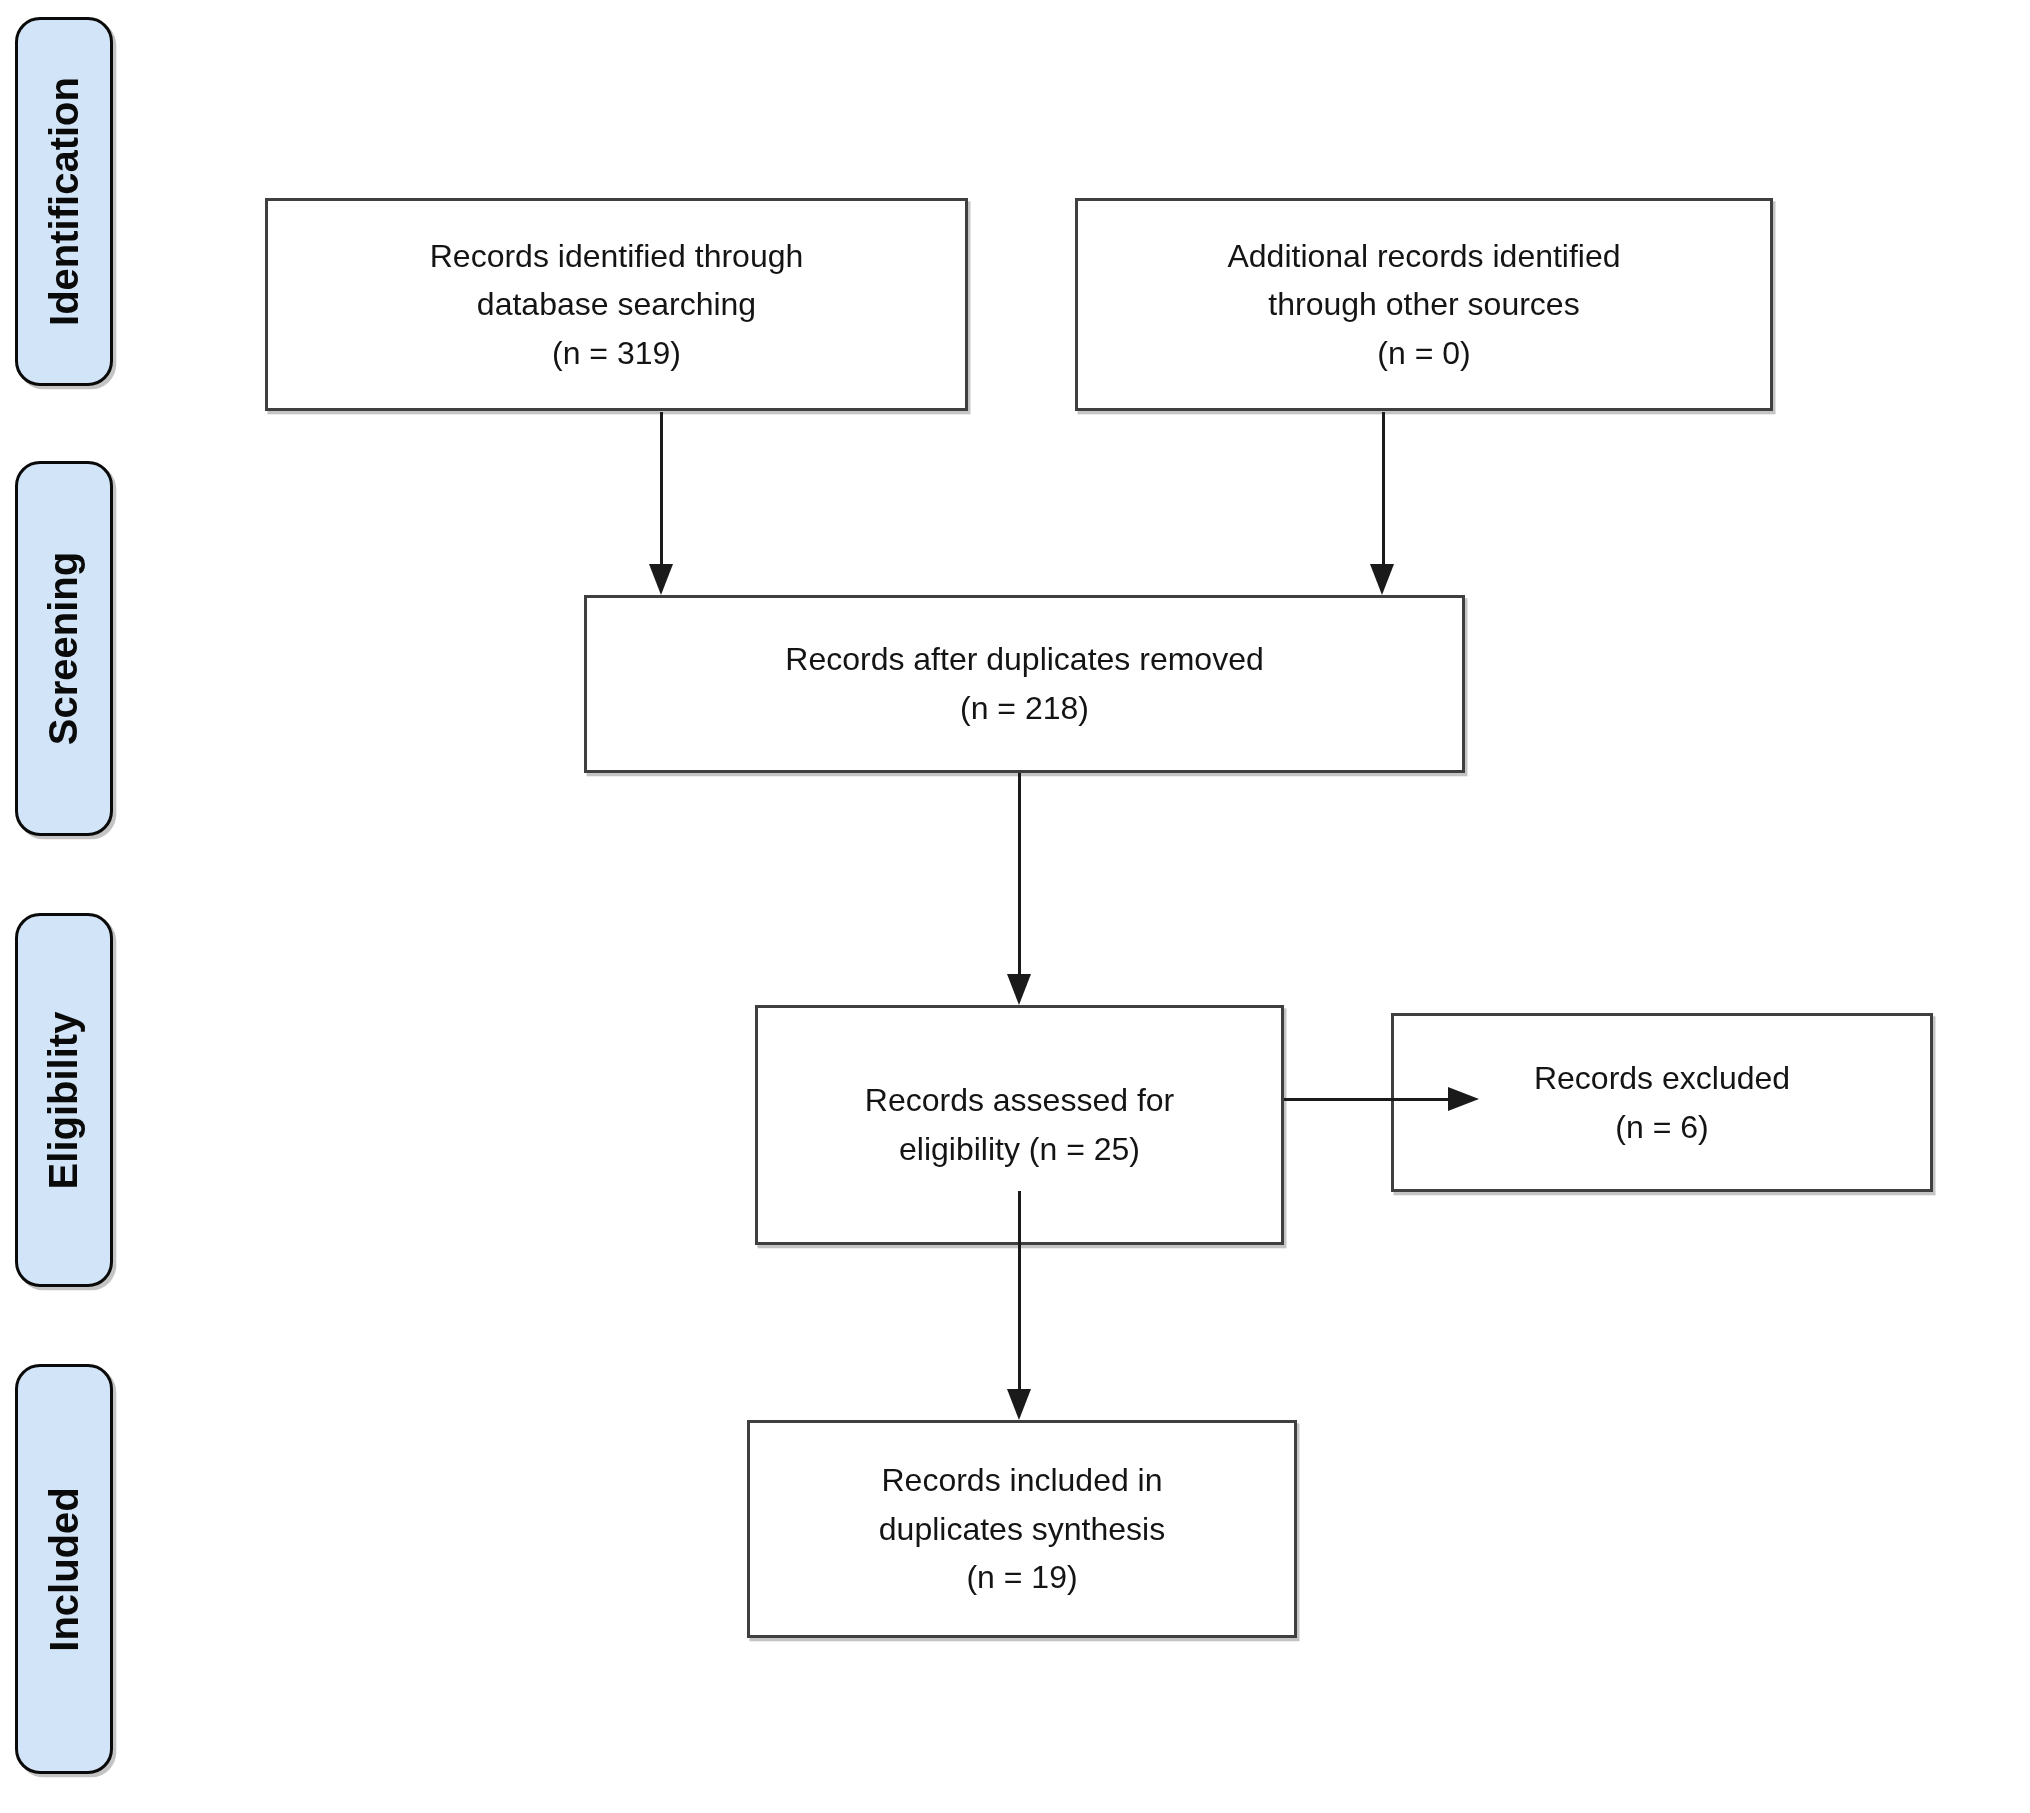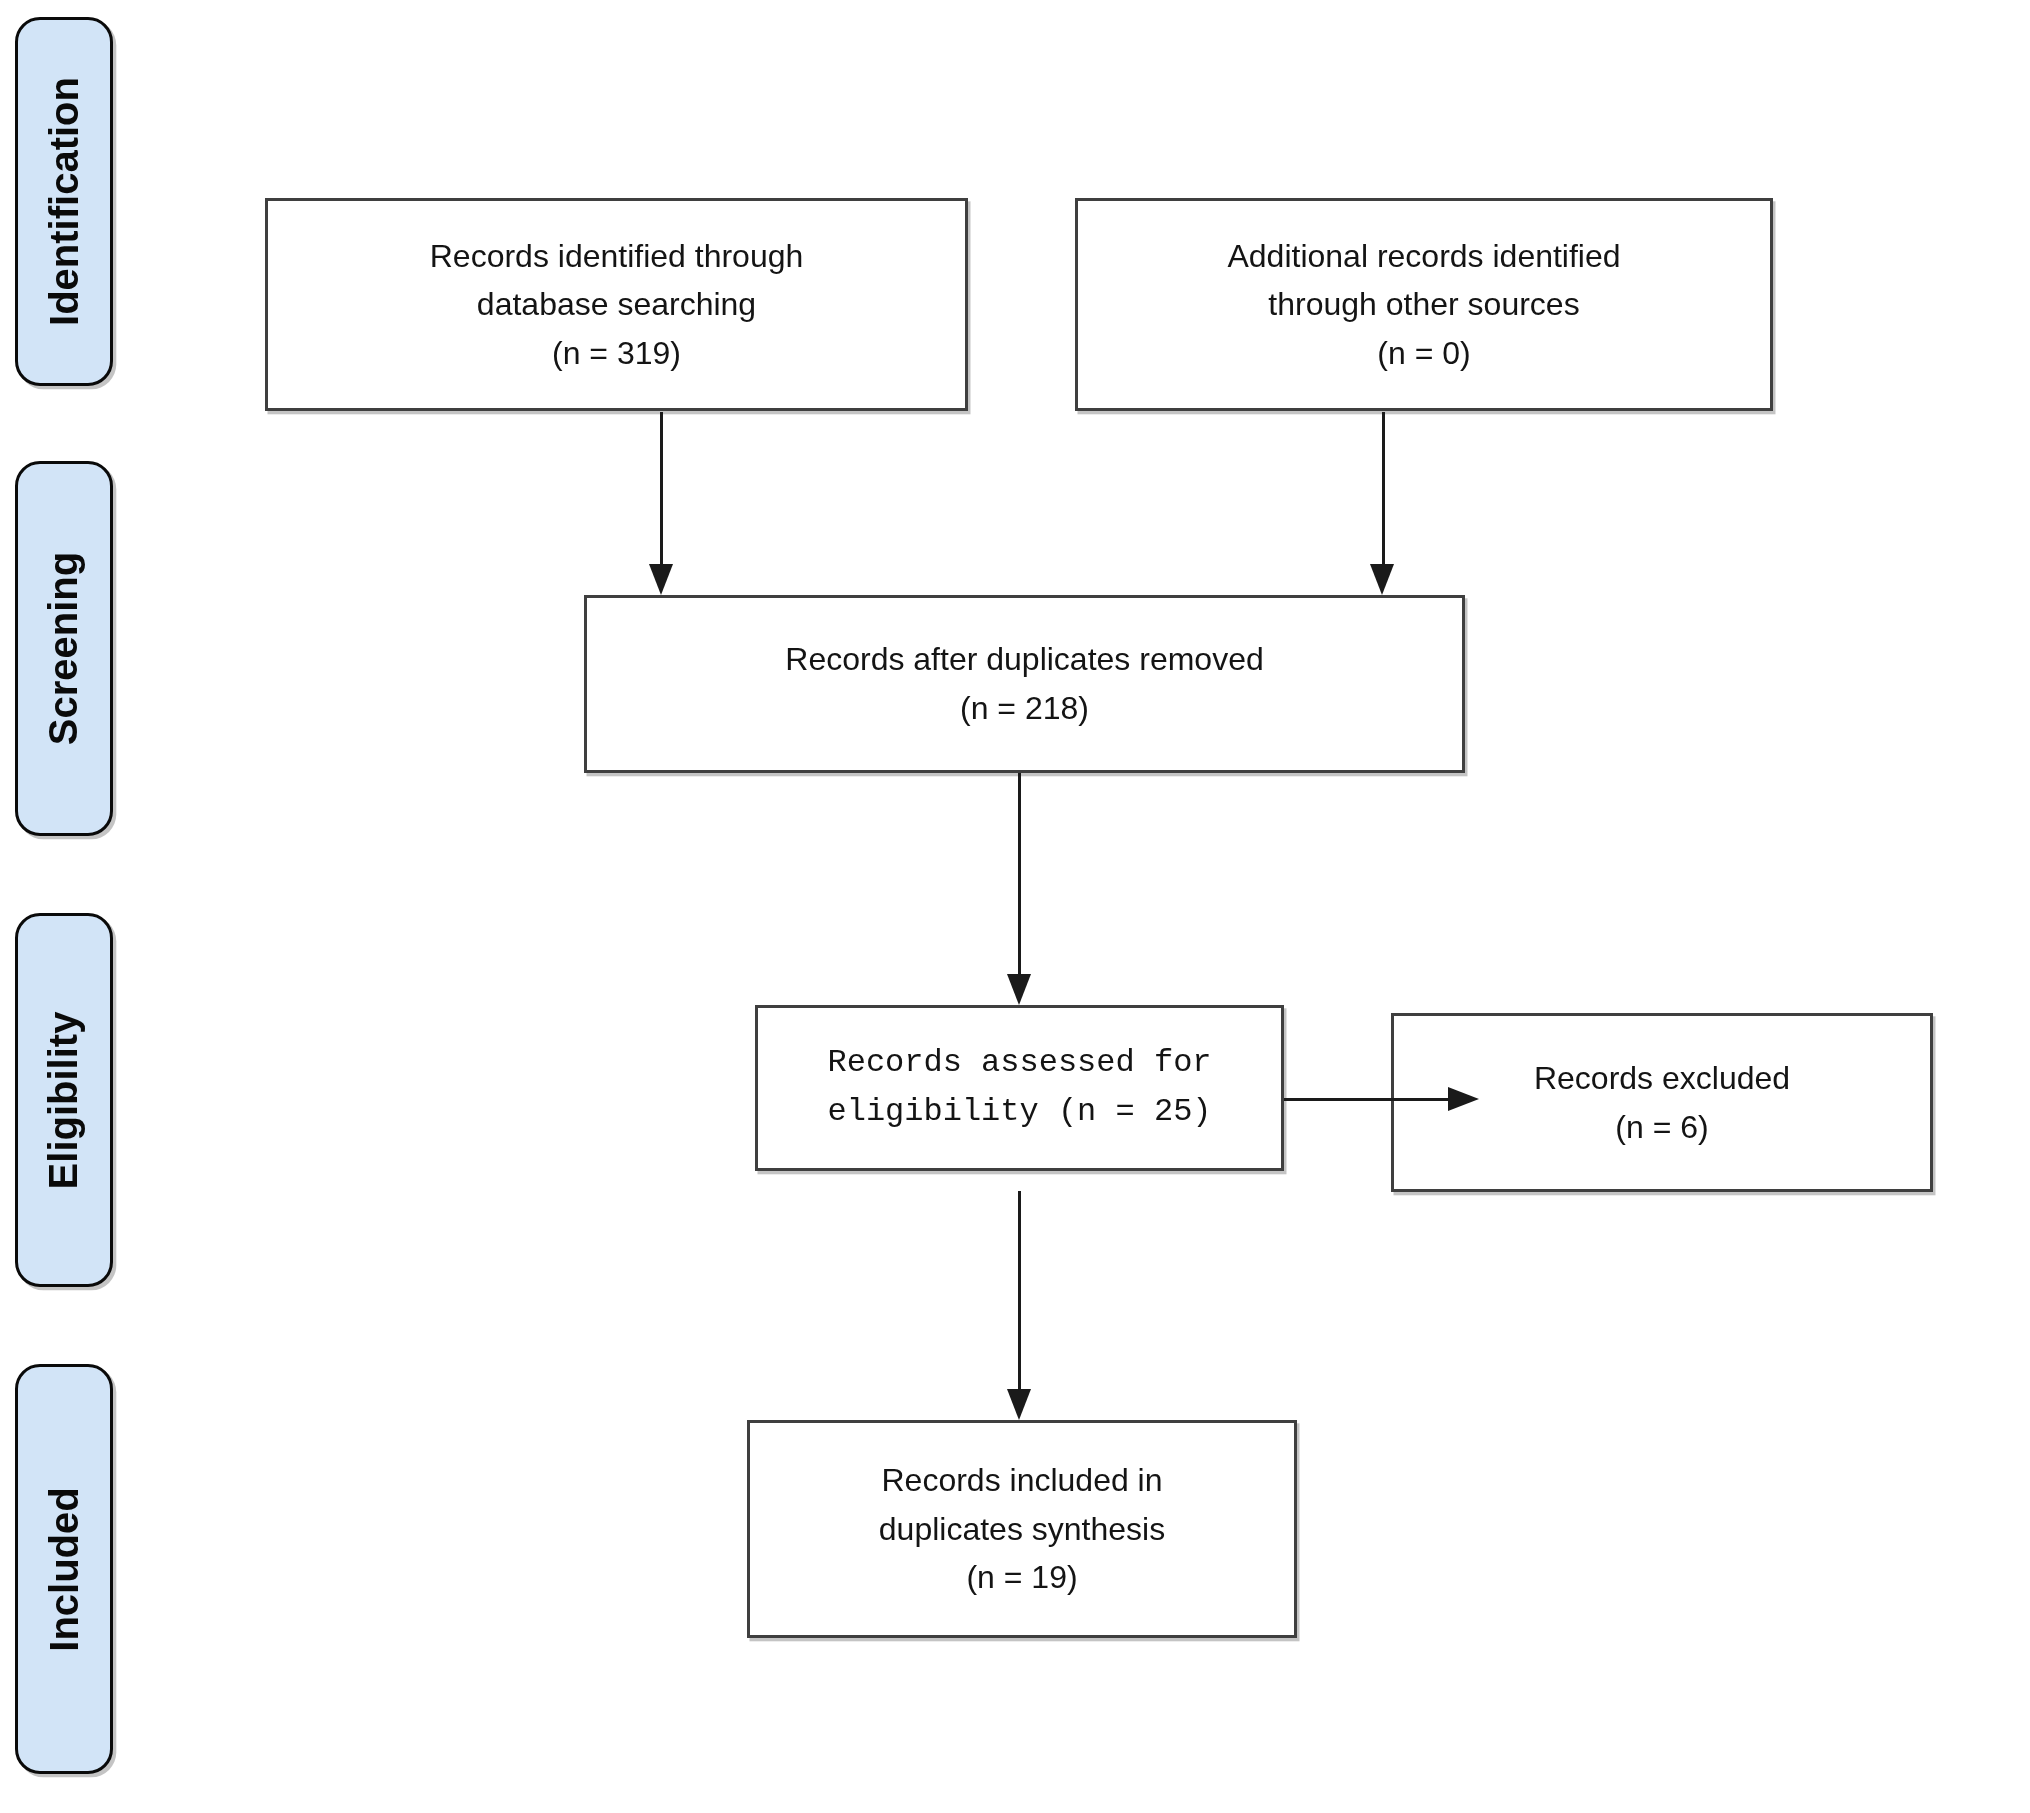--- a/index.html
+++ b/index.html
@@ -115,21 +115,21 @@
     <div class="txt">Additional records identified</div>
     <div class="txt">through other sources</div>
     <div class="txt">(n = 0)</div>
   </div>
 
   <div class="node" style="left:584px; top:595px; width:881px; height:178px;">
     <div class="txt">Records after duplicates removed</div>
     <div class="txt">(n = 218)</div>
   </div>
 
-  <div class="node" style="left:755px; top:1005px; width:529px; height:166px;font-family:Liberation Mono, monospace;">
+  <div class="node" style="left:755px; top:1005px; width:529px; height:240px;">
     <div class="txt">Records assessed for</div>
     <div class="txt">eligibility (n = 25)</div>
   </div>
 
   <div class="node" style="left:1391px; top:1013px; width:542px; height:179px;">
     <div class="txt">Records excluded</div>
     <div class="txt">(n = 6)</div>
   </div>
 
   <div class="node" style="left:747px; top:1420px; width:550px; height:218px;">

